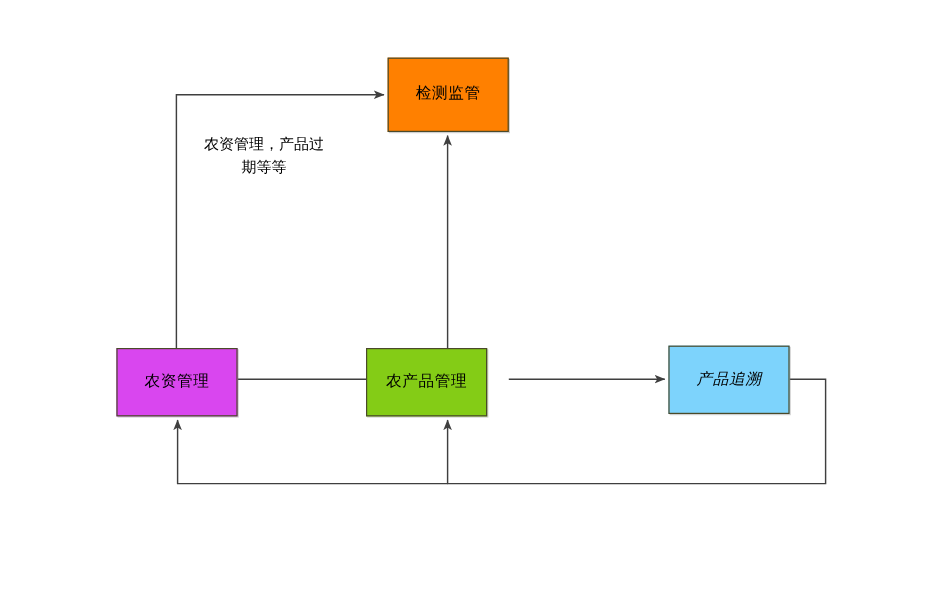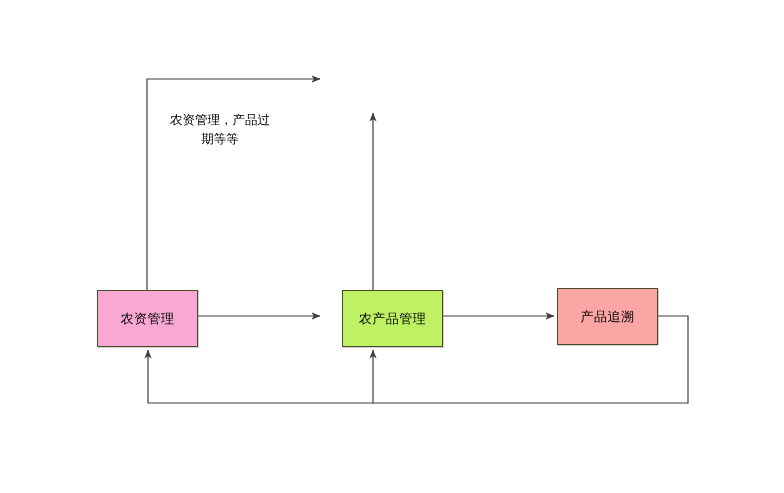--- a/index.html
+++ b/index.html
@@ -60,35 +60,36 @@
     top: 48px;
     width: 101px;
     height: 62px;
     background: #ff8000;
   }
   #node-agri-input {
     left: 97px;
     top: 290px;
     width: 101px;
     height: 57px;
-    background: #f9a8d4;
+    background: #d946ef;
   }
   #node-agri-product {
-    left: 342px;
+    left: 305px;
     top: 290px;
     width: 101px;
     height: 57px;
-    background: #bef264;
+    background: #84cc16;
   }
   #node-traceability {
     left: 557px;
     top: 288px;
     width: 101px;
     height: 57px;
-    background: #fca5a5;
+    background: #7dd3fc;
+    font-style: italic;
   }
   #label-pesticide {
     left: 152px;
     top: 110px;
     width: 136px;
   }
   #label-residue {
     left: 398px;
     top: 118px;
     width: 60px;
@@ -124,20 +125,23 @@
 
     <g>
       <path d="M658,316 L688,316 L688,403 L373,403 L373,350" fill="none" stroke="#3f3f3f" stroke-width="1.2" marker-end="url(#arrow)"></path>
     </g>
 
     <g>
       <path d="M373,403 L148,403 L148,350" fill="none" stroke="#3f3f3f" stroke-width="1.2" marker-end="url(#arrow)"></path>
     </g>
   </svg>
 
+  <div class="node" id="node-inspection">
+    <span class="node-label">检测监管</span>
+  </div>
 
   <div class="node" id="node-agri-input">
     <span class="node-label">农资管理</span>
   </div>
 
   <div class="node" id="node-agri-product">
     <span class="node-label">农产品管理</span>
   </div>
 
   <div class="node" id="node-traceability">

